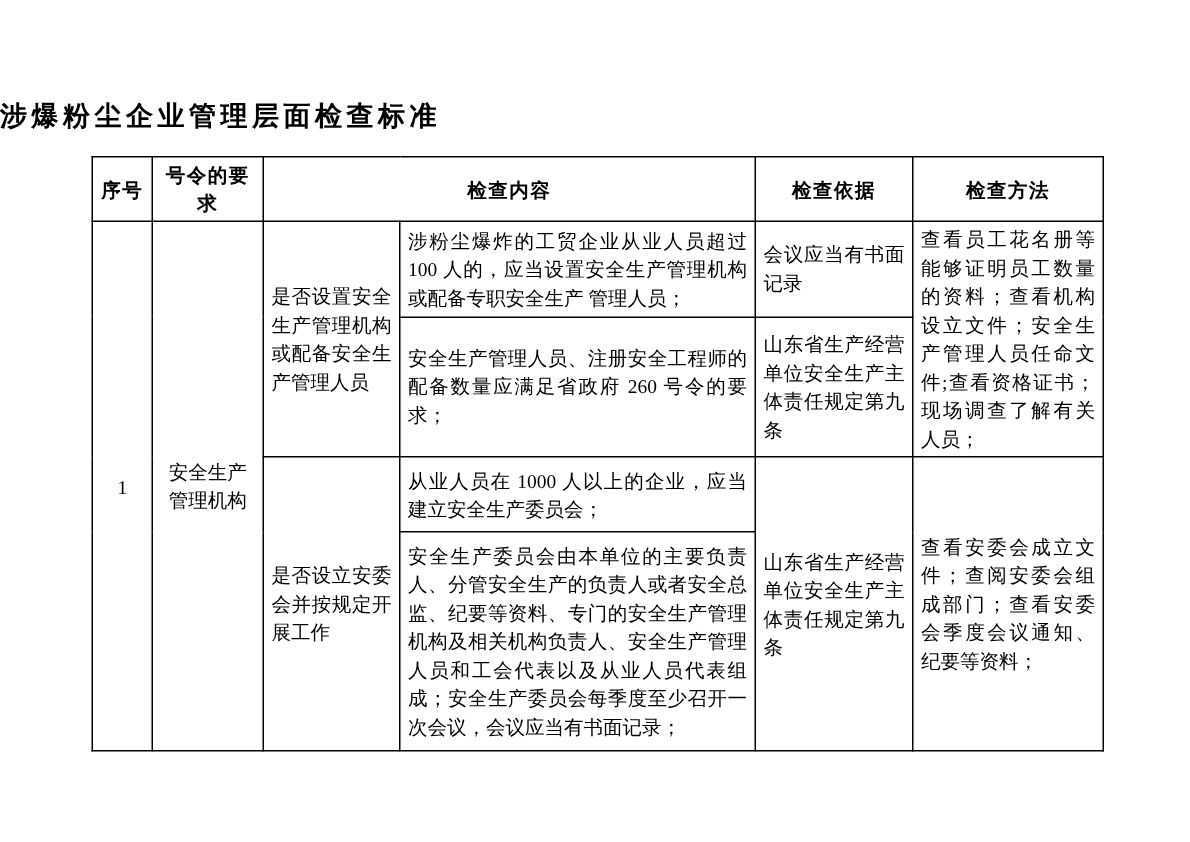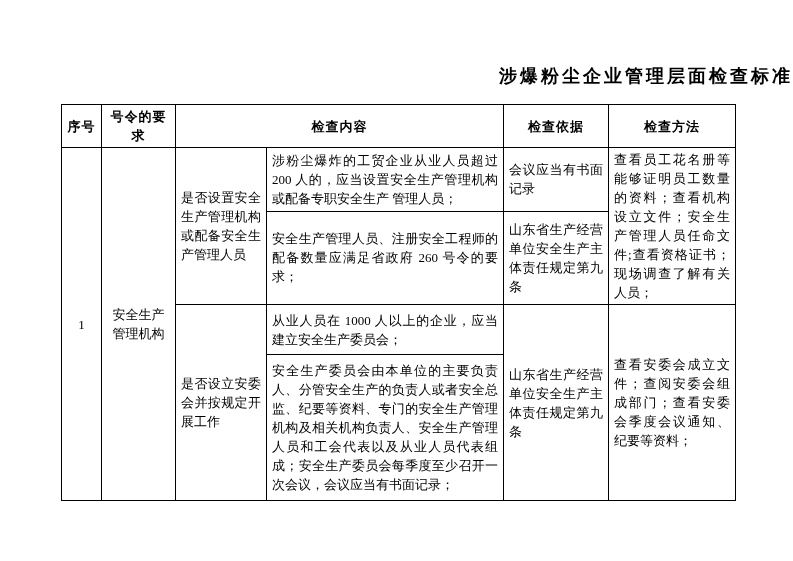--- a/index.html
+++ b/index.html
@@ -11,22 +11,22 @@
     color: #000;
     overflow: hidden;
   }
   .page {
     width: 793px;
     height: 561px;
     background: #ffffff;
     padding-top: 64px;
   }
   .doc-title {
-    text-align: right;
-    font-family: Liberation Mono, monospace;
+    text-align: left;
+    font-family: Liberation Sans, sans-serif;
     font-weight: bold;
     font-size: 18px;
     letter-spacing: 3px;
     line-height: 26px;
     color: #000;
   }
   table.check-table {
     border-collapse: collapse;
     table-layout: fixed;
     width: 674px;
@@ -84,21 +84,21 @@
       <th>号令的要求</th>
       <th colspan="2">检查内容</th>
       <th>检查依据</th>
       <th>检查方法</th>
     </tr>
 
     <tr class="r1">
       <td rowspan="4" class="center">1</td>
       <td rowspan="4" class="center">安全生产管理机构</td>
       <td rowspan="2" class="just">是否设置安全生产管理机构或配备安全生产管理人员</td>
-      <td class="just">涉粉尘爆炸的工贸企业从业人员超过 200 人的，应当设置安全生产管理机构或配备专职安全生产 管理人员；</td>
+      <td class="just">涉粉尘爆炸的工贸企业从业人员超过 100 人的，应当设置安全生产管理机构或配备专职安全生产 管理人员；</td>
       <td class="just">会议应当有书面记录</td>
       <td rowspan="2" class="just">查看员工花名册等能够证明员工数量的资料；查看机构设立文件；安全生产管理人员任命文件;查看资格证书；现场调查了解有关人员；</td>
     </tr>
 
     <tr class="r2">
       <td class="just">安全生产管理人员、注册安全工程师的配备数量应满足省政府 260 号令的要求；</td>
       <td class="just">山东省生产经营单位安全生产主体责任规定第九条</td>
     </tr>
 
     <tr class="r3">

